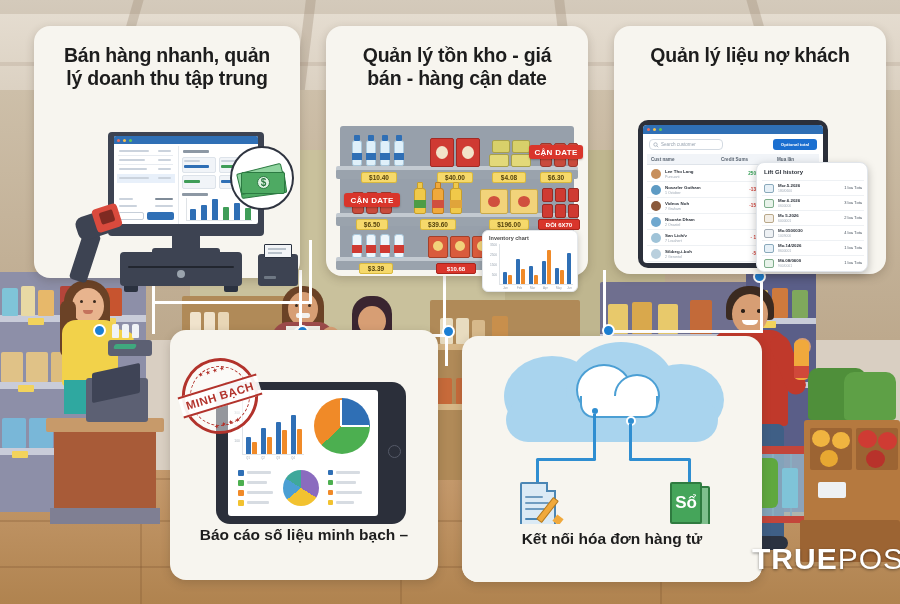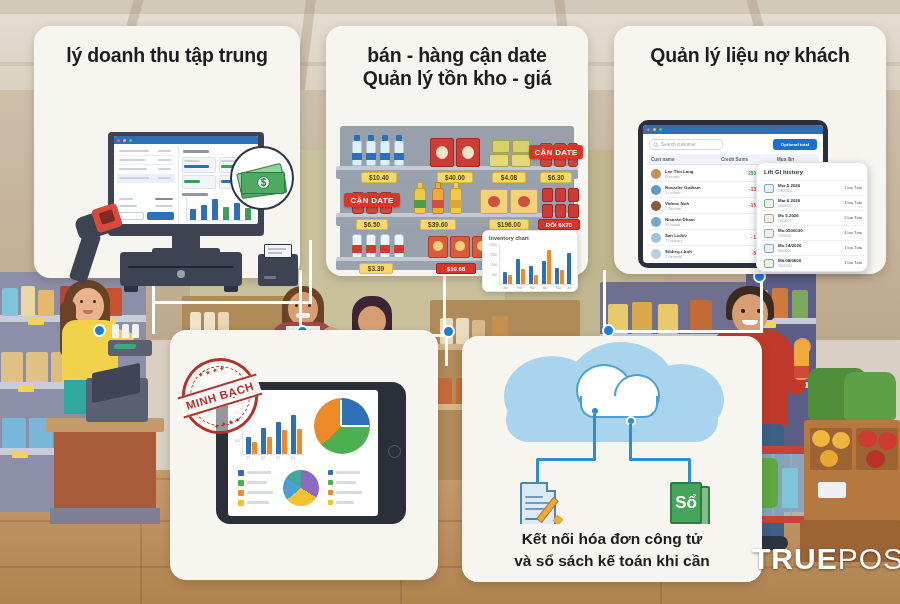--- a/index.html
+++ b/index.html
@@ -430,20 +430,21 @@
 
     <div class="dot" style="left:442px;top:325px"></div>
     <div class="dot" style="left:602px;top:324px"></div>
 
     <div class="dot" style="left:753px;top:270px"></div>
 
   </div>
 
   <div class="card" style="left:34px;top:26px;width:266px;height:252px">
     <div class="card-title" style="position:absolute;left:12px;top:18px;width:242px;font-size:19.5px">
+      <div>Bán hàng nhanh, quản</div>
       <div>lý doanh thu tập trung</div>
     </div>
 
     <div class="mon-body" style="left:74px;top:106px;width:156px;height:104px"></div>
     <div class="mon-screen" style="left:80px;top:110px;width:144px;height:88px">
       <div class="mon-bar"></div>
       <div class="mon-dot" style="left:3px;background:#ec6a5e"></div>
       <div class="mon-dot" style="left:9px;background:#f4bf4f"></div>
       <div class="mon-dot" style="left:15px;background:#61c554"></div>
 
@@ -510,22 +511,22 @@
     <div class="money-circle" style="left:196px;top:120px;width:64px;height:64px">
       <div class="bill" style="left:8px;top:26px;width:46px;height:22px;transform:rotate(-8deg)"></div>
       <div class="bill" style="left:6px;top:20px;width:46px;height:22px;transform:rotate(-14deg);background:#8fd49f"></div>
       <div class="bill" style="left:9px;top:24px;width:44px;height:22px"></div>
       <div style="position:absolute;left:25px;top:28px;width:13px;height:13px;border-radius:50%;background:#dff3e4;border:1.5px solid #2c7a42;font-size:10px;color:#2c7a42;font-weight:bold;display:flex;align-items:center;justify-content:center">$</div>
     </div>
   </div>
 
   <div class="card" style="left:326px;top:26px;width:262px;height:250px">
     <div class="card-title" style="position:absolute;left:10px;top:18px;width:242px;font-size:19.5px">
+      <div>Quản lý tồn kho - giá</div>
       <div>bán - hàng cận date</div>
-      <div>Quản lý tồn kho - giá</div>
     </div>
 
     <div class="sh-back" style="left:14px;top:100px;width:234px;height:138px;background:#97a0ab;border-radius:3px"></div>
 
     <div class="sh-board" style="left:10px;top:143px;width:242px;height:10px"></div>
     <div class="sh-board-top" style="left:10px;top:140px;width:242px;height:4px"></div>
 
     <div class="bottle" style="left:26px;top:114px;width:10px;height:26px;background:#dff0fa;border:1px solid #a9c8dc"></div>
     <div class="cap" style="left:28px;top:109px;width:6px;height:6px;background:#2f6fb5"></div>
     <div style="position:absolute;left:26px;top:127px;width:10px;height:7px;background:#2f6fb5"></div>
@@ -800,20 +801,21 @@
 
     <div class="stamp" style="left:12px;top:28px;width:76px;height:76px">
       <div class="stamp-inner"></div>
       <div class="stamp-band" style="font-size:11.5px">MINH BẠCH</div>
       <div style="position:absolute;left:50%;top:5px;transform:translateX(-50%);font-size:6px;letter-spacing:2px">★★★★</div>
       <div style="position:absolute;left:50%;bottom:4px;transform:translateX(-50%);font-size:6px;letter-spacing:2px">★★★★</div>
     </div>
 
 
     <div class="card-sub" style="position:absolute;left:8px;top:196px;width:252px">
+      <div style="font-size:15.5px;font-weight:bold">Báo cáo số liệu minh bạch –</div>
     </div>
   </div>
 
   <div class="card" style="left:462px;top:336px;width:300px;height:246px">
 
     <div class="cloud-blob" style="left:42px;top:20px;width:96px;height:80px"></div>
     <div class="cloud-blob" style="left:104px;top:6px;width:110px;height:96px"></div>
     <div class="cloud-blob" style="left:176px;top:28px;width:86px;height:72px"></div>
     <div class="cloud-blob" style="left:44px;top:62px;width:212px;height:44px;border-radius:24px"></div>
     <div class="cloud-white" style="left:114px;top:28px;width:56px;height:52px"></div>
@@ -847,22 +849,21 @@
       <div>điện tử</div>
     </div>
     <div class="icolabel" style="left:182px;top:196px;width:90px;font-size:14.5px">
       <div>Sổ sách</div>
       <div>kế toán</div>
     </div>
   </div>
 
   <div class="card" style="left:462px;top:524px;width:300px;height:58px;box-shadow:none;border-radius:0 0 16px 16px">
     <div class="card-sub" style="position:absolute;left:10px;top:6px;width:280px">
-      <div style="font-size:15.5px;font-weight:bold">Kết nối hóa đơn công tử</div>
-      <div style="font-size:15.5px;font-weight:bold;margin-top:3px">và sổ sách kế toán khi cần</div>
+      <div style="font-size:15.5px;font-weight:bold">Kết nối hóa đơn hàng tử</div>
     </div>
   </div>
 
   <div class="logo" style="left:752px;top:542px;font-size:30px">
     <span class="b">TRUE</span><span class="l">POS</span>
   </div>
 
 </div>
 
 </body></html>

